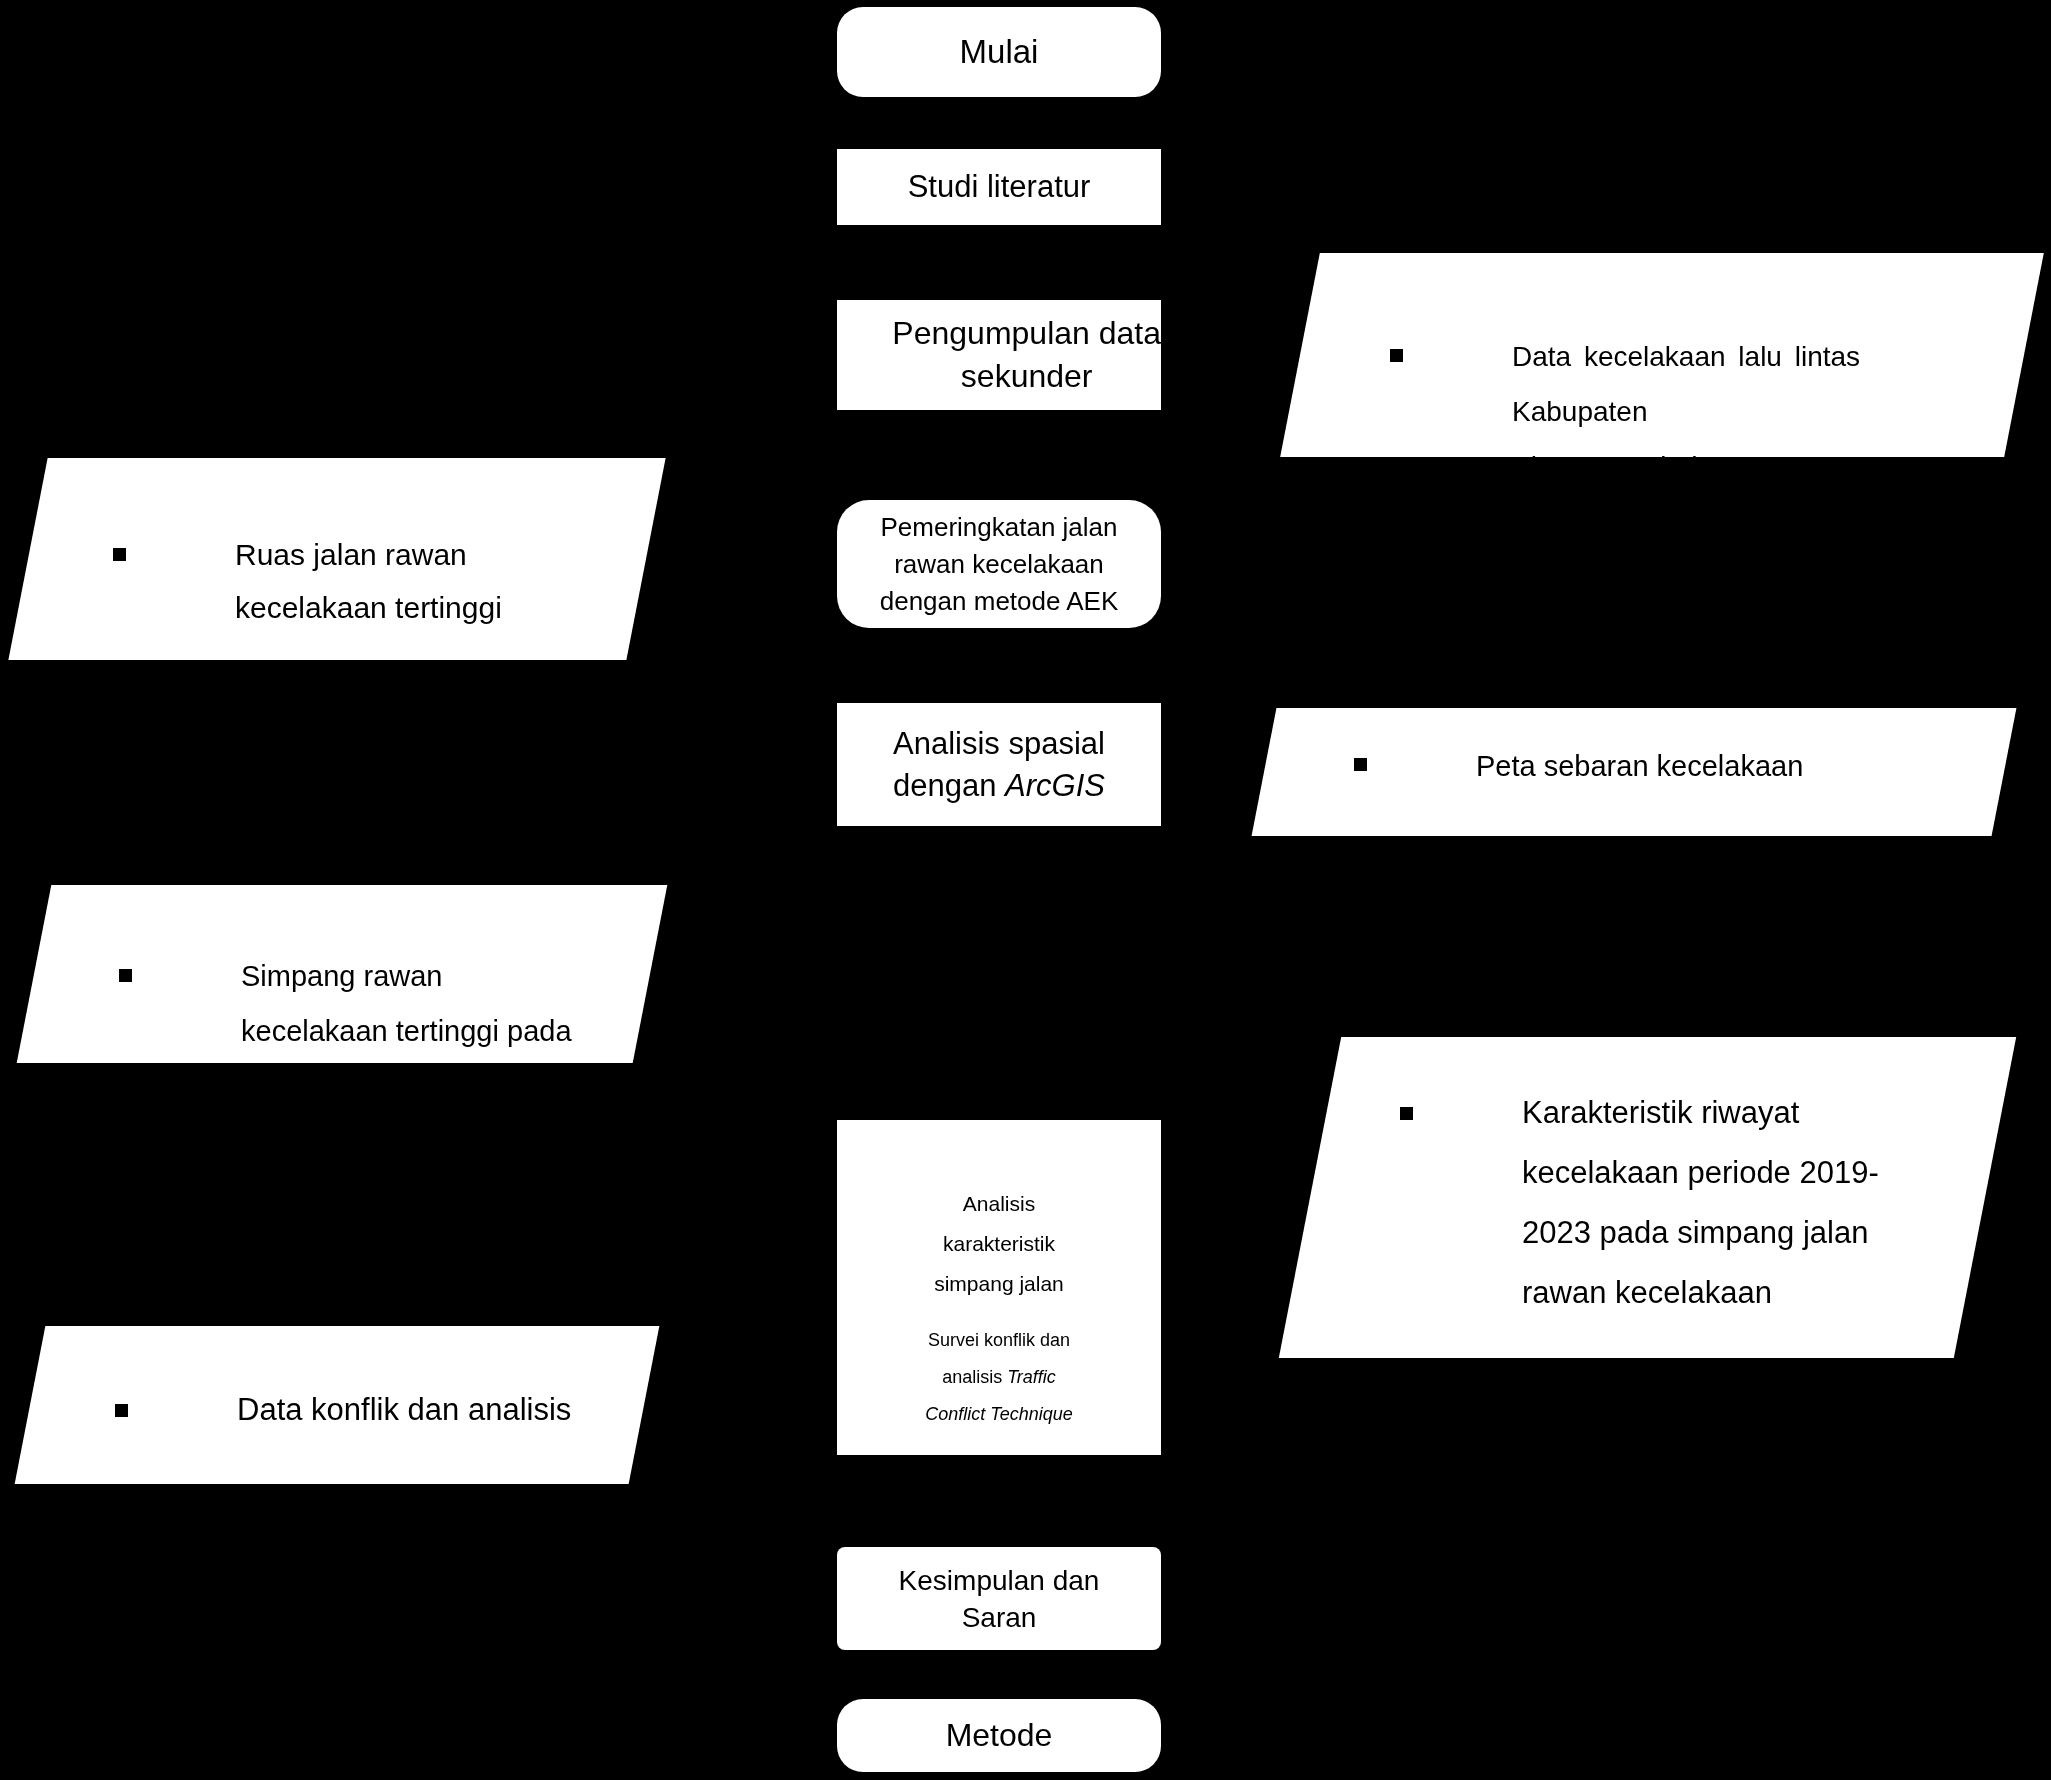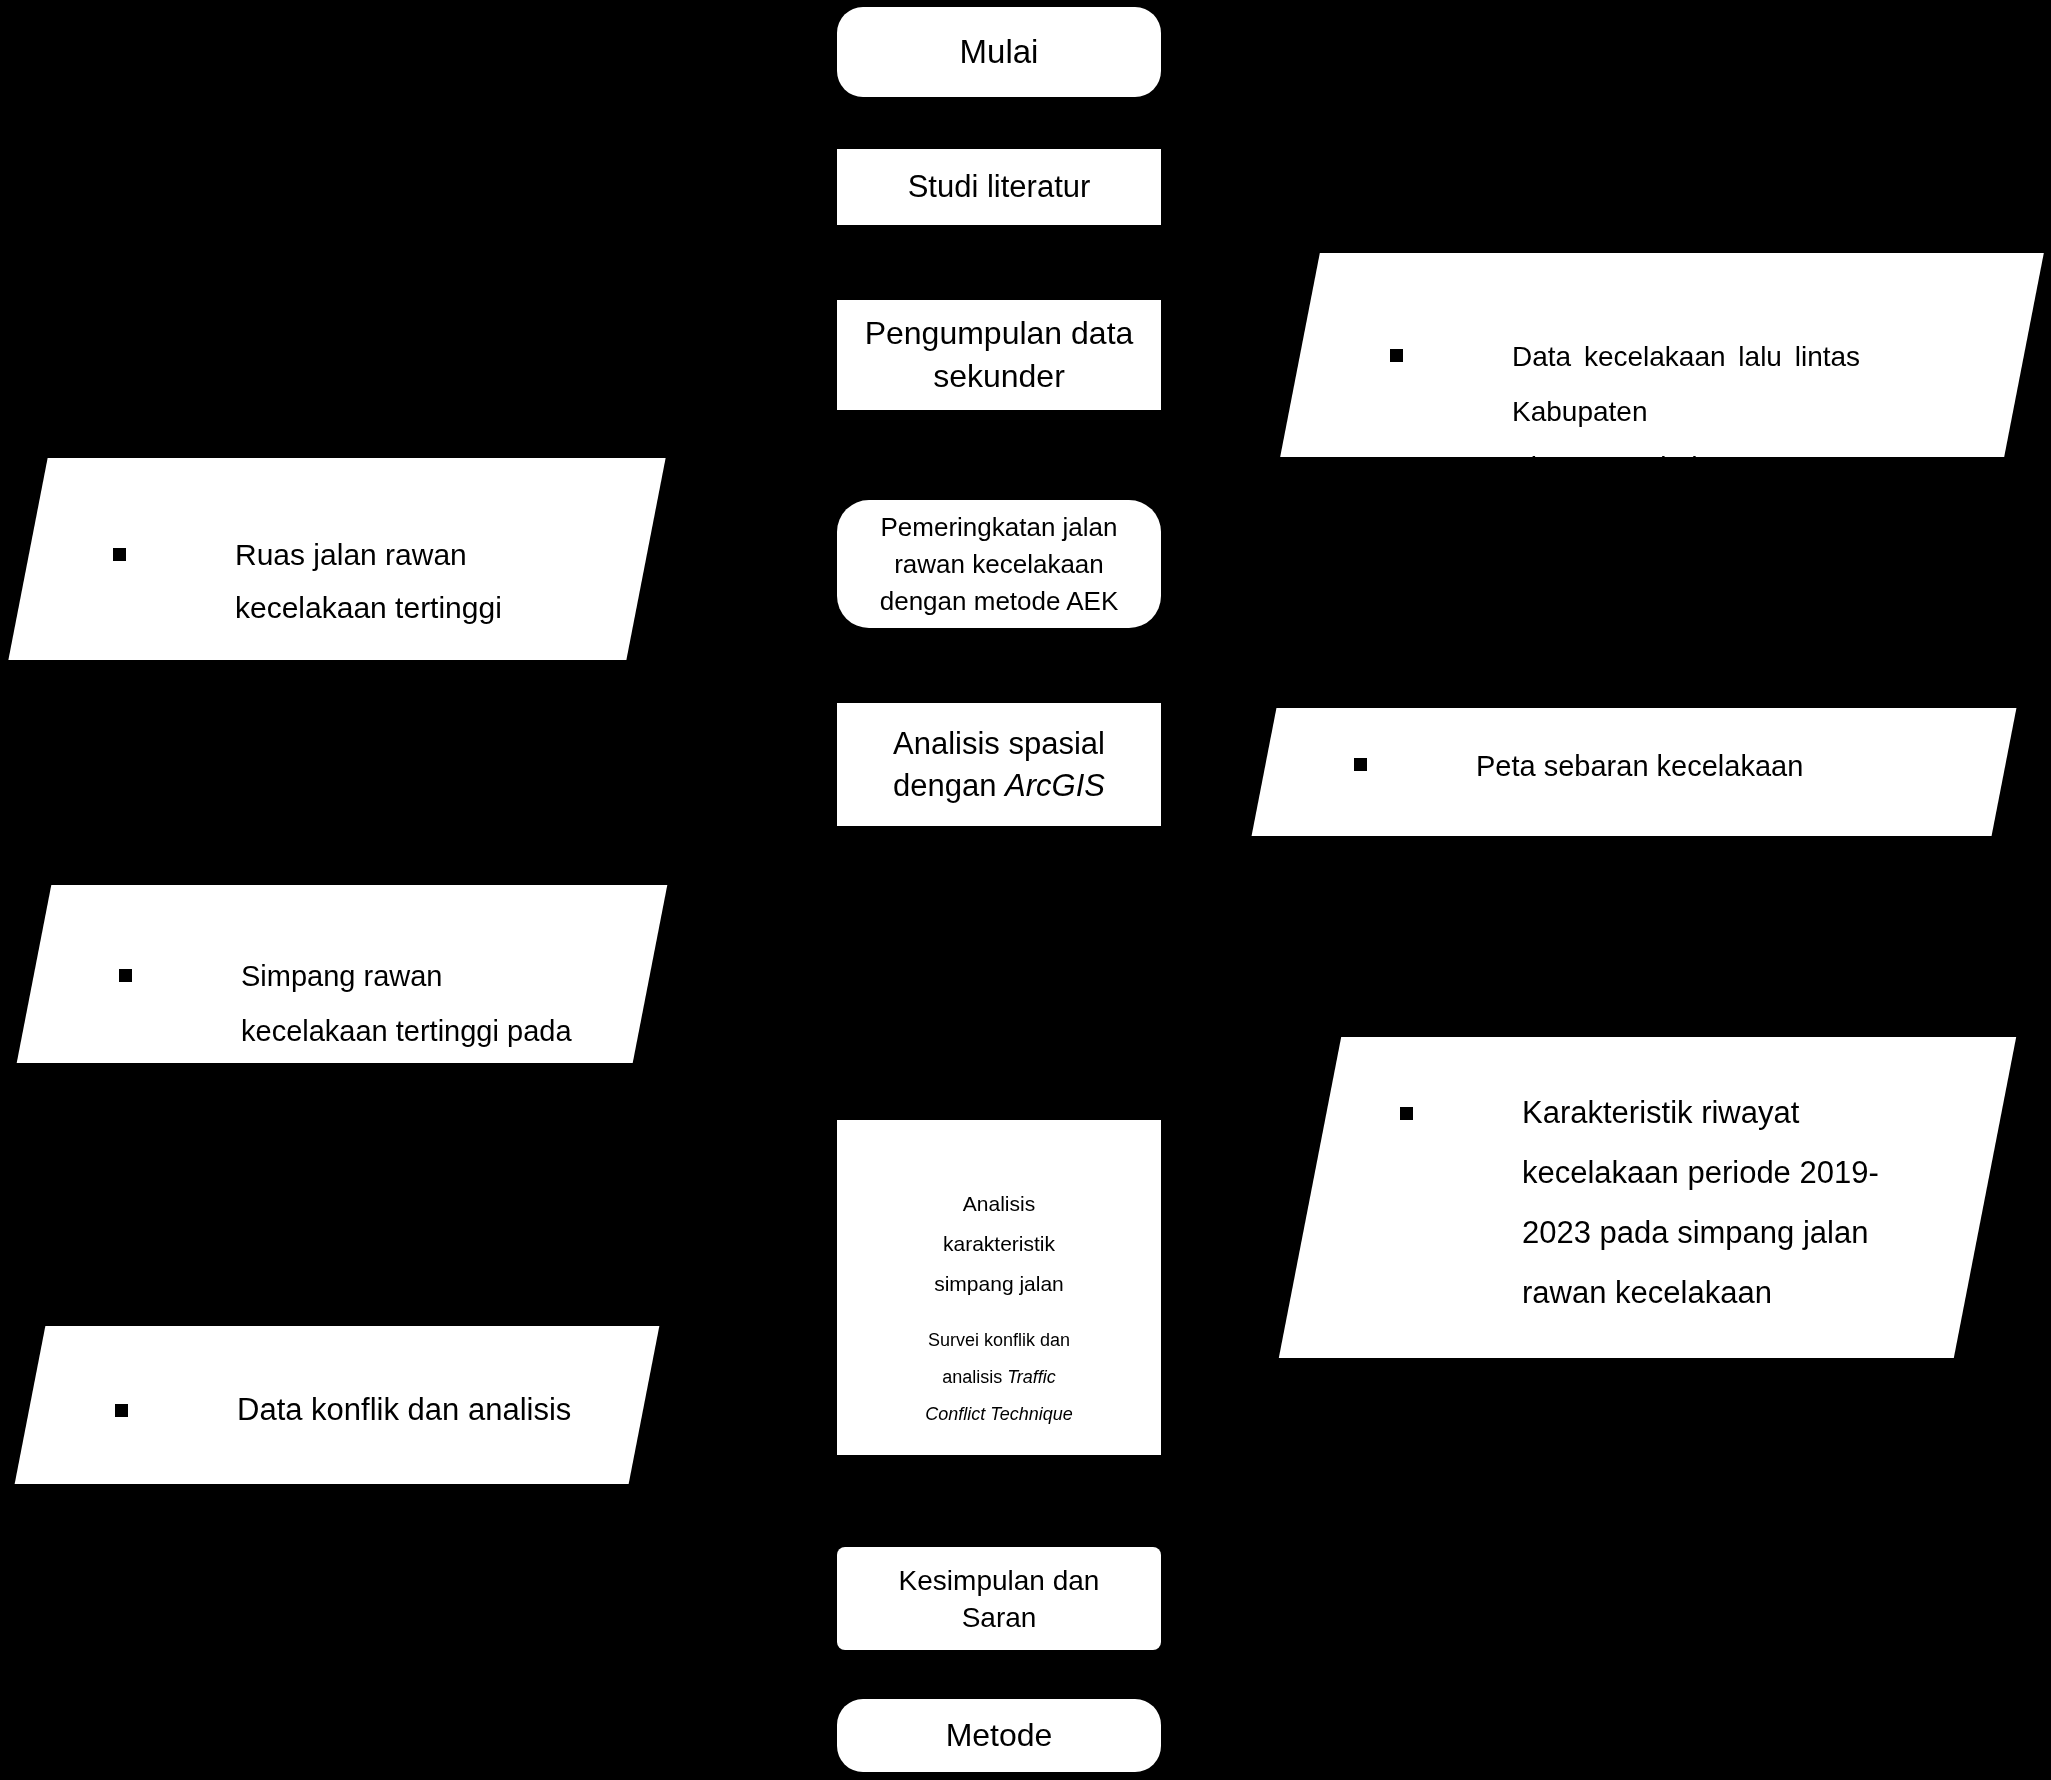--- a/index.html
+++ b/index.html
@@ -24,21 +24,21 @@
     align-items: center;
     justify-content: center;
     text-align: center;
     white-space: pre-line;
     box-sizing: border-box;
   }
   .rounded { border-radius: 26px; }
 
   .n-start        { top: 7px;    height: 90px;  font-size: 33px; }
   .n-studi        { top: 149px;  height: 76px;  font-size: 31px; justify-content: center; }
-  .n-pengumpulan  { top: 300px;  height: 110px; font-size: 32px; line-height: 43px; }
+  .n-pengumpulan  { top: 300px;  height: 110px; font-size: 32px; line-height: 43px; justify-content: flex-end; }
   .n-pemjalan     { top: 500px;  height: 128px; font-size: 26px; line-height: 37px; border-radius: 32px; }
   .n-spasial      { top: 703px;  height: 123px; font-size: 31px; line-height: 42px; }
   .n-pemsimpang   { top: 885px;  height: 179px; font-size: 28px; line-height: 37px; }
   .n-karakter     { top: 1120px; height: 184px; font-size: 21px; line-height: 40px; align-items: flex-end; }
   .n-survei       { top: 1300px; height: 155px; font-size: 18px; line-height: 37px; }
   .n-kesimpulan   { top: 1547px; height: 103px; font-size: 28px; line-height: 37px; border-radius: 8px; }
   .n-end          { top: 1699px; height: 73px;  font-size: 32px; }
 
   
   .para {

